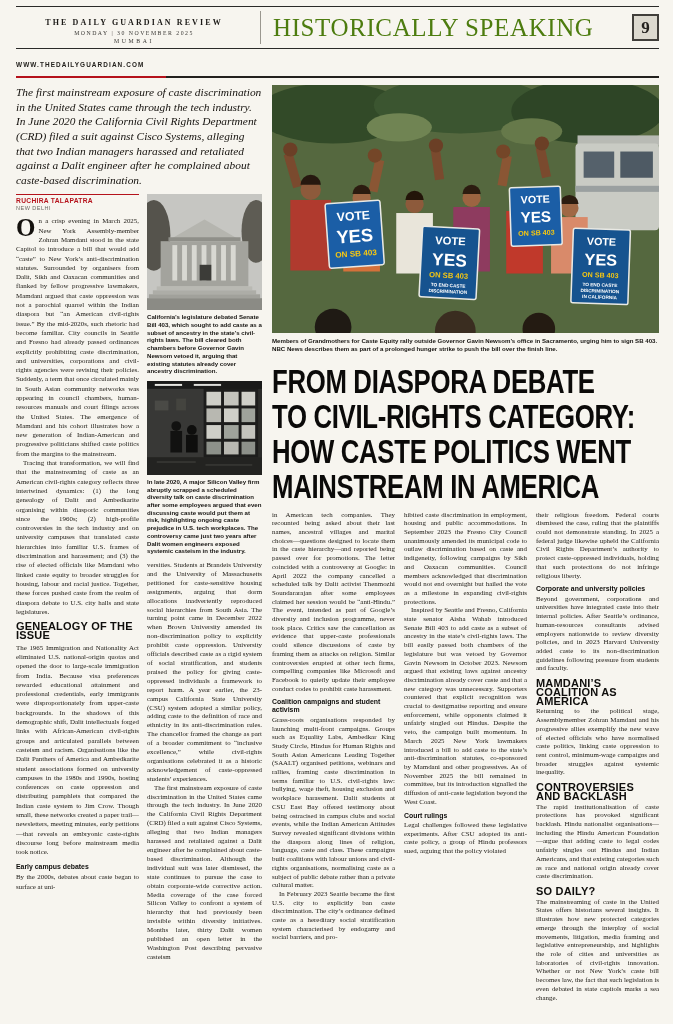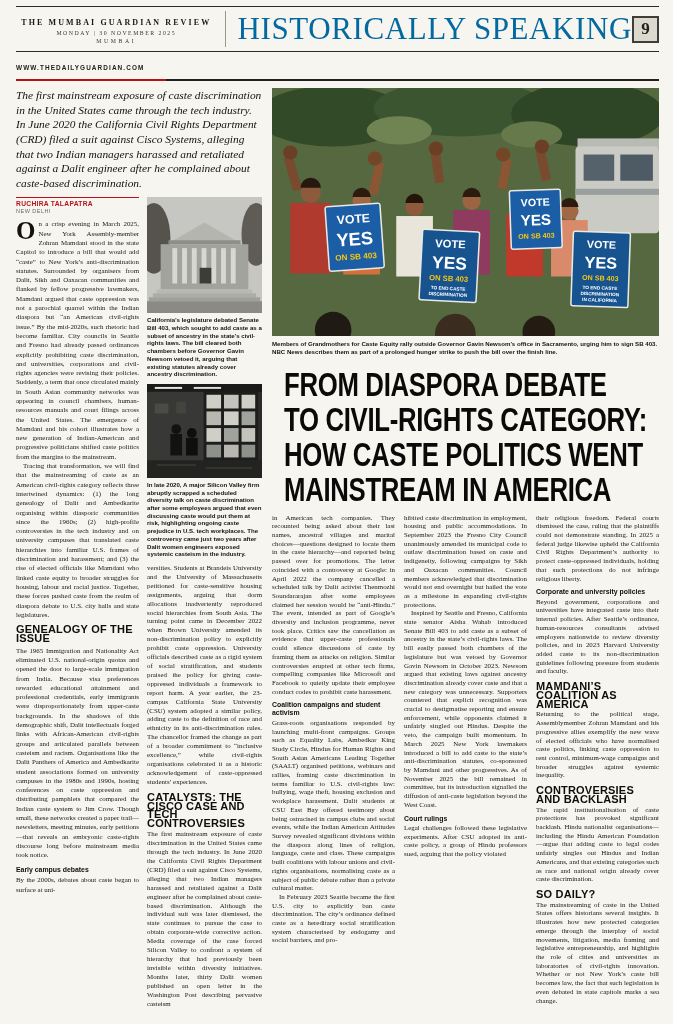--- a/index.html
+++ b/index.html
@@ -8,21 +8,21 @@
         font-family:"Liberation Serif",serif;padding:6px 14px 8px 16px}
   
   .topline{border-top:1.3px solid #2a2a28}
   .masthead{display:flex;align-items:stretch;border-bottom:1.4px solid #2a2a28;padding:4px 0 4px}
   .mast-left{width:236px;text-align:center;padding-top:7px}
   .paper-name{font-size:8px;letter-spacing:2.1px;font-weight:bold;color:#1c1a17}
   .date-line{font-size:5.8px;letter-spacing:1.5px;margin-top:3px;color:#3a3835}
   .city{font-size:5.8px;letter-spacing:2.6px;margin-top:2px;color:#3a3835}
   .mast-right{flex:1;display:flex;align-items:center;justify-content:space-between;
               padding-left:12px;border-left:1px solid #9a978f;margin-left:8px}
-  .section-title{font-size:31px;letter-spacing:.6px;white-space:nowrap;color:#0369a1}
+  .section-title{font-size:25px;letter-spacing:.6px;white-space:nowrap;color:#4d7c0f}
   .pagenum-box{width:27px;height:27px;border:2px solid #403e3a;background:#dcd9cf;
                display:flex;align-items:center;justify-content:center;
                font-size:17px;font-weight:bold;color:#24221f}
   .webrow{padding:4px 0 3px}
   .website{font-family:"Liberation Sans",sans-serif;font-size:6.4px;font-weight:bold;
            letter-spacing:1.1px;color:#23211d}
   .rule2{height:2.2px;background:linear-gradient(to right,#b5121b 0,#b5121b 150px,#23211e 150px);
          margin:2px 0 7px}
   
   .content{display:flex;gap:10px}
@@ -46,38 +46,38 @@
   .colA .blk{line-height:9.3px}
   .colB .blk{line-height:8.9px}
   .para + .para{text-indent:7px}
   .subhead{font-family:"Liberation Sans",sans-serif;font-weight:bold;font-size:11px;
            line-height:8.8px;letter-spacing:.2px;margin:6px 0 2px;text-align:left;color:#0f0e0c}
   .minihead{font-family:"Liberation Sans",sans-serif;font-weight:bold;font-size:6.9px;
             line-height:8px;margin:5px 0 1.5px;text-align:left;color:#0f0e0c}
   .dropcap{float:left;font-size:25px;line-height:19.5px;font-weight:bold;
            padding:2px 3px 0 0;color:#14110d}
   
-  .headline{margin:9px 12px 7px;overflow:visible}
+  .headline{margin:9px 0 7px;overflow:visible}
   .hl-line{font-family:"Liberation Sans",sans-serif;font-weight:bold;font-size:33px;
            line-height:35px;white-space:nowrap;transform:scaleX(.78);transform-origin:0 50%;
            letter-spacing:-.4px;color:#0b0a09}
   .right-cols{display:flex;gap:9px}
   .rcol{flex:1;min-width:0;height:518px;overflow:hidden}
   .protest-cap{padding:4px 0 2px}
   svg{font-family:"Liberation Sans",sans-serif}
 </style>
 </head>
 <body>
 
 <div class="page">
 
   <div class="topline"></div>
   <div class="masthead">
     <div class="mast-left">
-      <div class="paper-name">THE MUMBAI GUARDIAN REVIEW</div>
+      <div class="paper-name">THE DAILY GUARDIAN REVIEW</div>
       <div class="date-line">MONDAY | 30 NOVEMBER 2025</div>
       <div class="city">MUMBAI</div>
     </div>
     <div class="mast-right">
       <div class="section-title">HISTORICALLY SPEAKING</div>
       <div class="pagenum-box">
         <span>9</span>
       </div>
     </div>
   </div>
@@ -158,21 +158,20 @@
               <circle cx="46" cy="50" r="5" fill="#0e0e0d"></circle>
                 <rect x="40" y="55" width="12" height="18" fill="#0e0e0d"></rect>
               <rect x="0" y="78" width="118" height="18" fill="#232321"></rect>
               <rect x="10" y="82" width="40" height="1.5" fill="#3a3a37"></rect>
               <rect x="60" y="85" width="48" height="1.5" fill="#3a3a37"></rect>
             </svg>
           </figure>
           <figcaption class="figcap">In late 2020, A major Silicon Valley firm abruptly scrapped a scheduled diversity talk on caste discrimination after some employees argued that even discussing caste would put them at risk, highlighting ongoing caste prejudice in U.S. tech workplaces. The controversy came just two years after Dalit women engineers exposed systemic casteism in the industry.</figcaption>
           <div>
               <div class="blk para">versities. Students at Brandeis University and the University of Massachusetts petitioned for caste-sensitive housing assignments, arguing that dorm allocations inadvertently reproduced social hierarchies from South Asia. The turning point came in December 2022 when Brown University amended its non-discrimination policy to explicitly prohibit caste oppression. University officials described caste as a rigid system of social stratification, and students praised the policy for giving caste-oppressed individuals a framework to report harm. A year earlier, the 23-campus California State University (CSU) system adopted a similar policy, adding caste to the definition of race and ethnicity in its anti-discrimination rules. The chancellor framed the change as part of a broader commitment to “inclusive excellence,” while civil-rights organisations celebrated it as a historic acknowledgement of caste-oppressed students’ experiences.</div>
-              <div class="blk subhead">CATALYSTS: THE CISCO CASE AND TECH CONTROVERSIES</div>
               <div class="blk para">The first mainstream exposure of caste discrimination in the United States came through the tech industry. In June 2020 the California Civil Rights Department (CRD) filed a suit against Cisco Systems, alleging that two Indian managers harassed and retaliated against a Dalit engineer after he complained about caste-based discrimination. Although the individual suit was later dismissed, the state continues to pursue the case to obtain corporate-wide corrective action. Media coverage of the case forced Silicon Valley to confront a system of hierarchy that had previously been invisible within diversity initiatives. Months later, thirty Dalit women published an open letter in the Washington Post describing pervasive casteism</div>
             </div>
         </div>
       </div>
     </div>
 
     <div class="right-super">
 
       <figure>
         <svg width="100%" height="248" viewBox="0 0 380 246" preserveAspectRatio="none">

